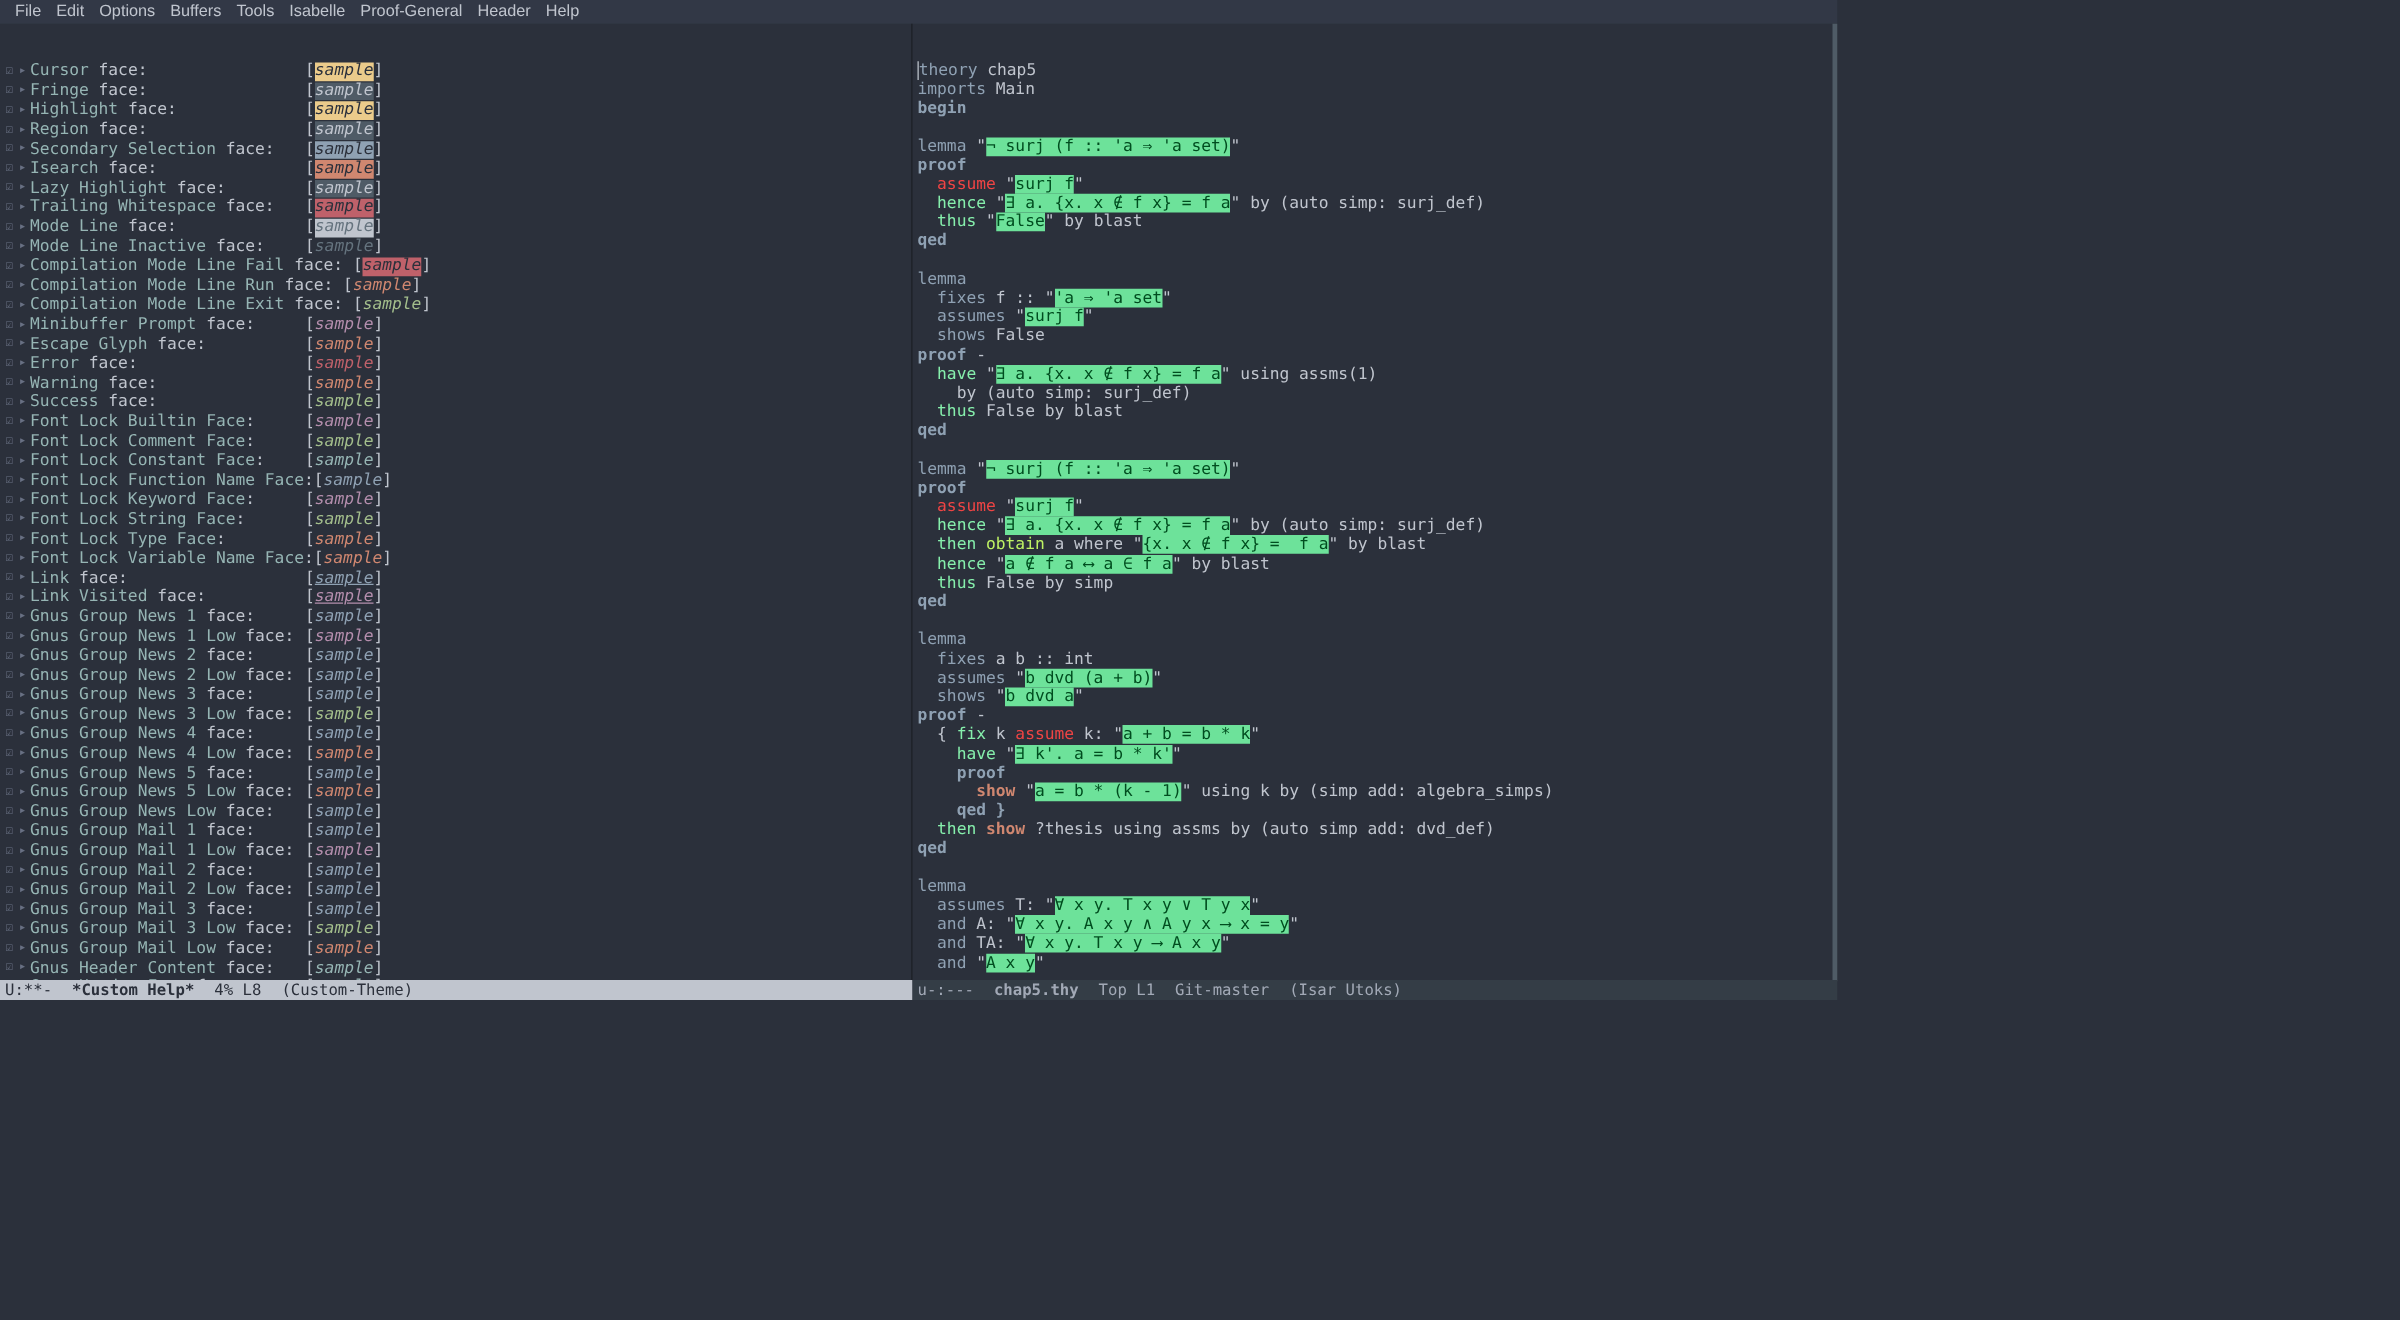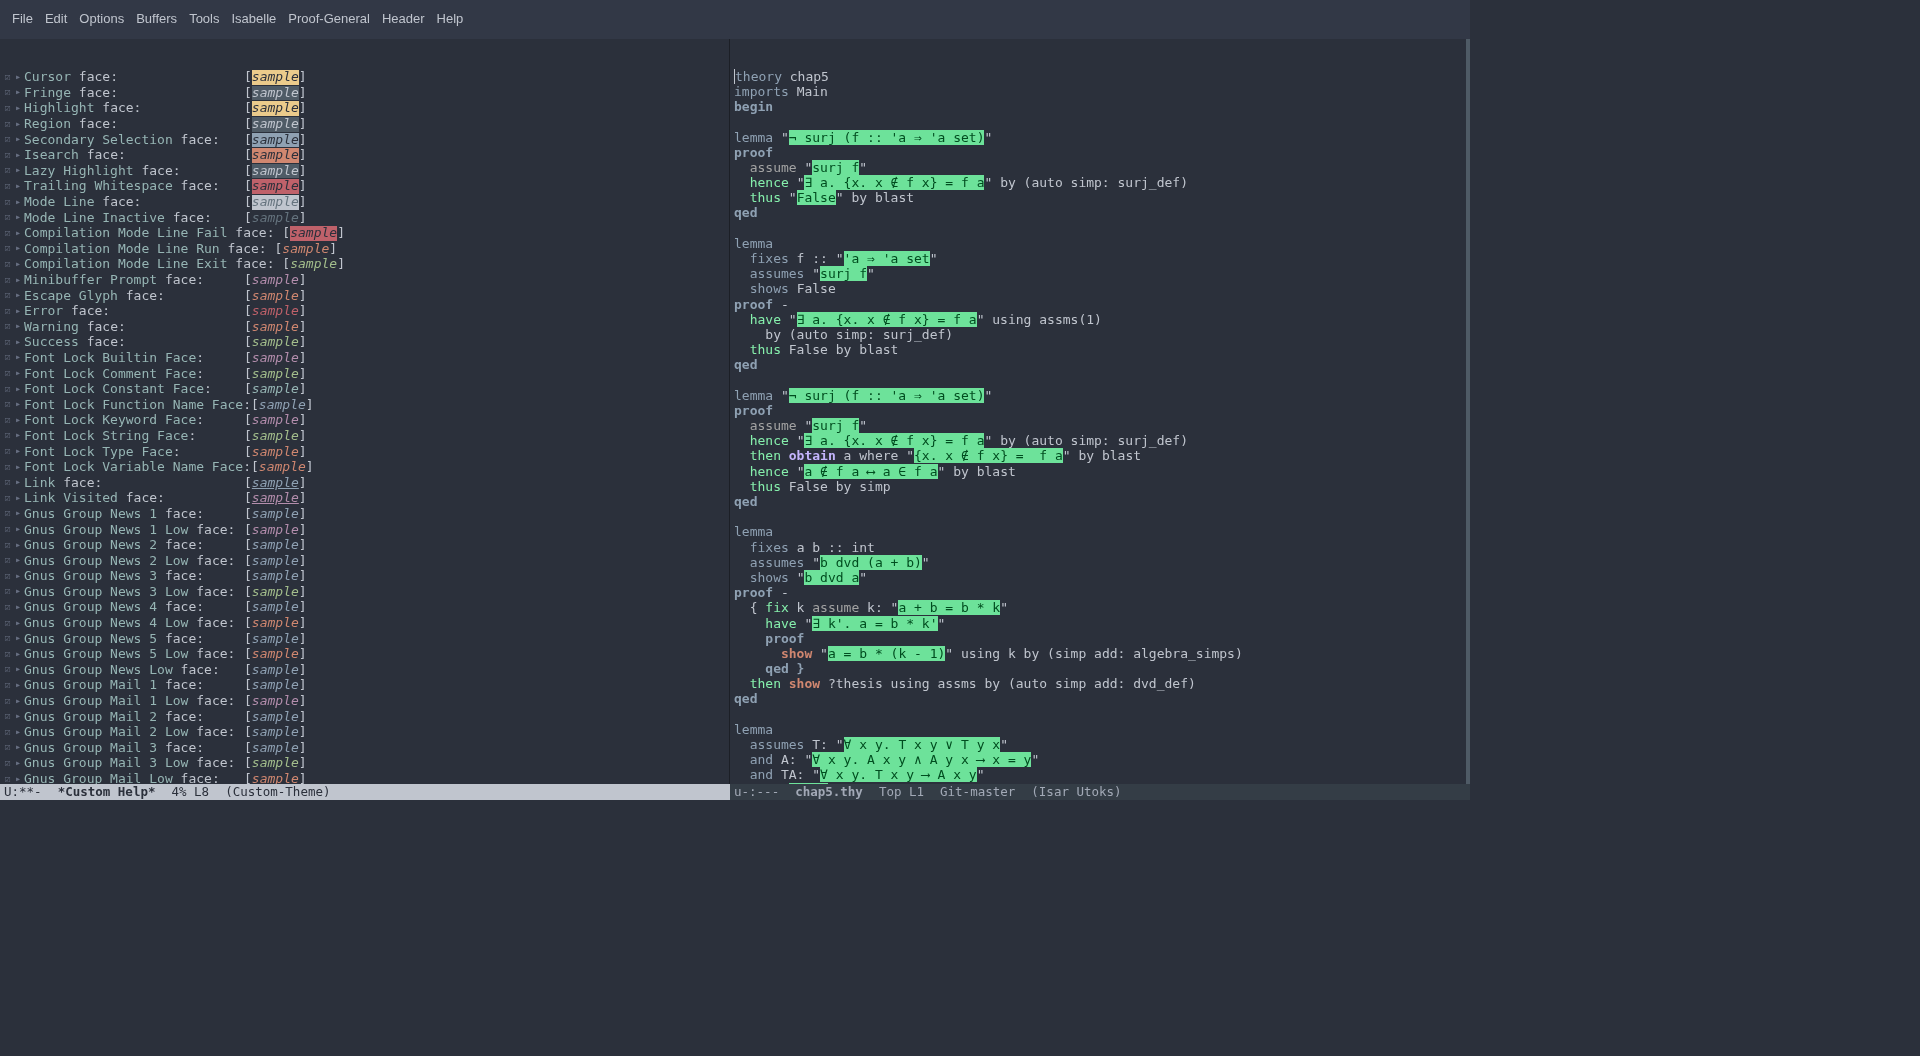--- a/index.html
+++ b/index.html
@@ -16,21 +16,21 @@
   }
   .menubar {
     background: #323846;
     display: flex;
     padding: 1px 6px;
     gap: 0;
     font-size: 13px;
     font-family: sans-serif;
   }
   .menubar span {
-    padding: 11px 6px;
+    padding: 1px 6px;
     cursor: default;
   }
   .panes {
     display: flex;
     height: calc(100% - 18px - 16px);
   }
   .pane {
     overflow: hidden;
     position: relative;
     white-space: pre;
@@ -84,23 +84,23 @@
   .hl-white-on-yellow { background: #ebcb8b; color: #2b303b; }
   .hl-teal    { background: #4f5b66; color: #c0c5ce; }
   .hl-yellow  { background: #ebcb8b; color: #2b303b; }
   .hl-blue    { background: #8fa1b3; color: #2b303b; }
   .hl-orange  { background: #d08770; color: #2b303b; }
   .hl-red     { background: #bf616a; color: #2b303b; }
   .hl-whitebg { background: #c0c5ce; color: #65737e; }
 
   .code-line { min-height: 15.2px; }
   .greenhl { background: #6de29a; color: #004d1f; padding: 0 0px; }
-  .assume { color: #a3a3a3; }
+  .assume { color: #ef4444; }
   .hence  { color: #86efac; }
-  .obtain { color: #c4b5fd; font-weight: bold; margin-top: 45px; }
+  .obtain { color: #bef264; font-weight: normal; margin-top: 45px; }
   .show   { color: #d08770; font-weight: bold; }
   .thy-kw { color: #8fa1b3; }
   .caret { border-left: 1px solid #c0c5ce; }
 
   .modeline {
     position: absolute;
     bottom: 0;
     height: 16px;
     background: #c0c5ce;
     color: #2b303b;

